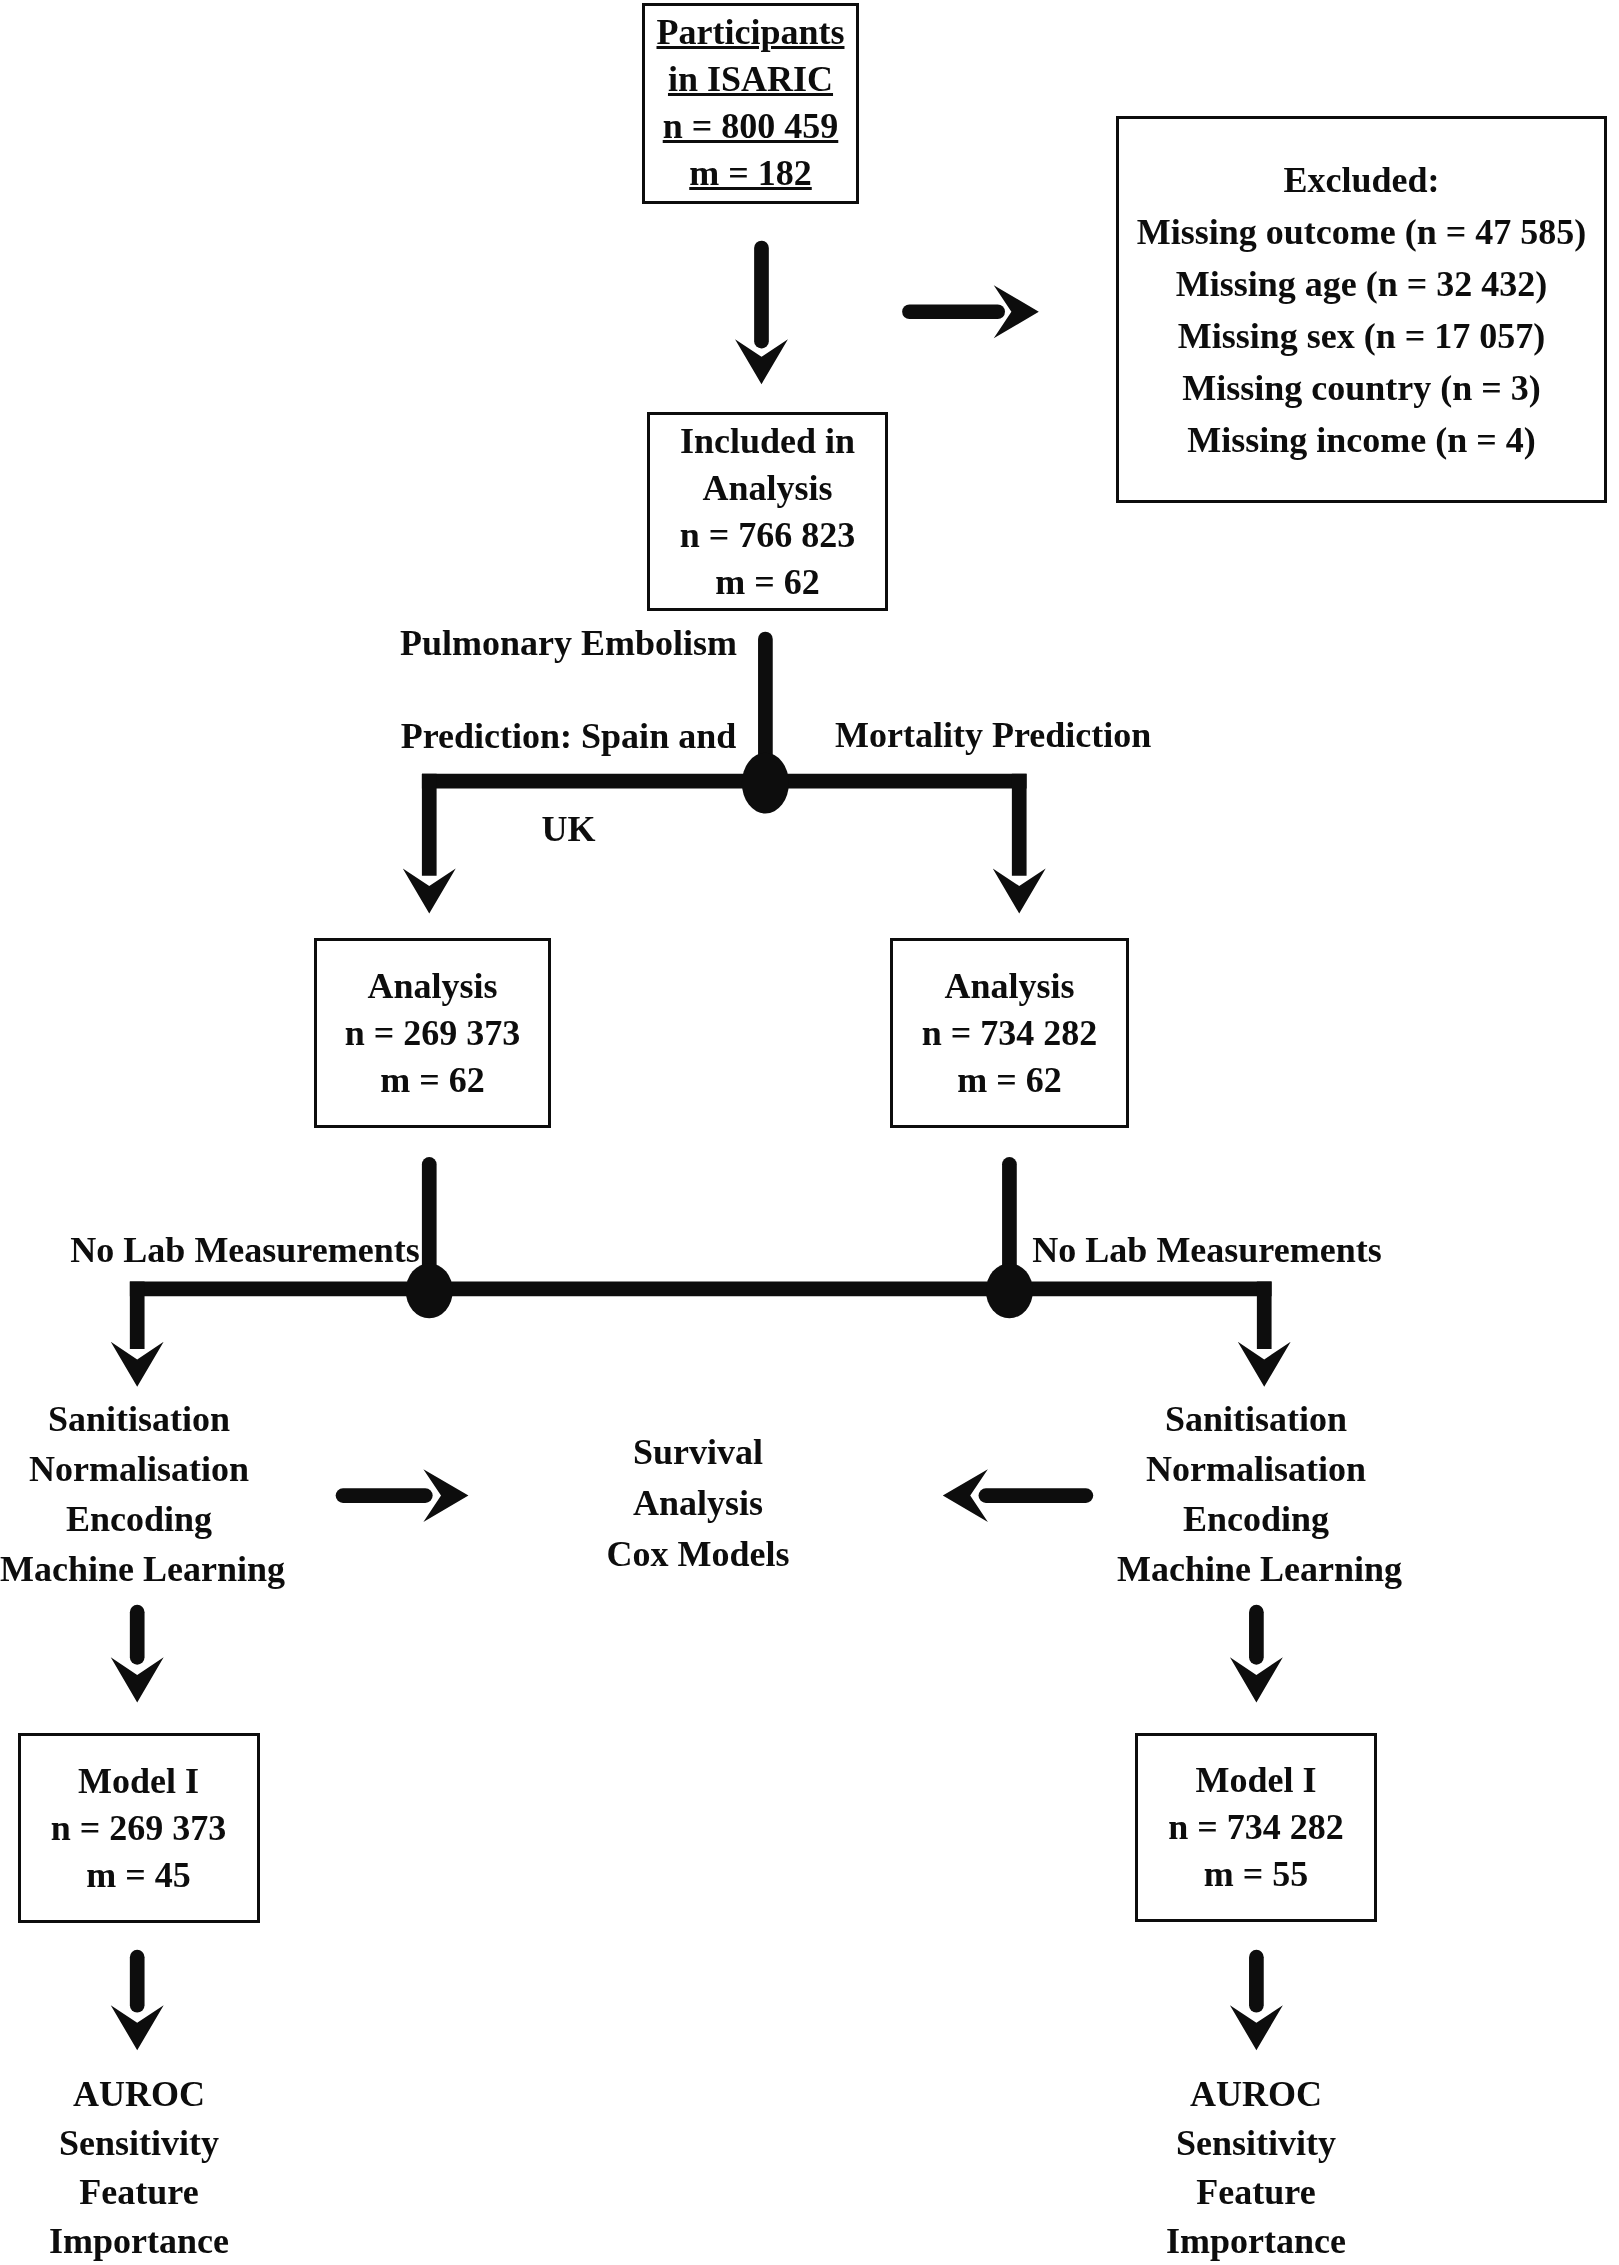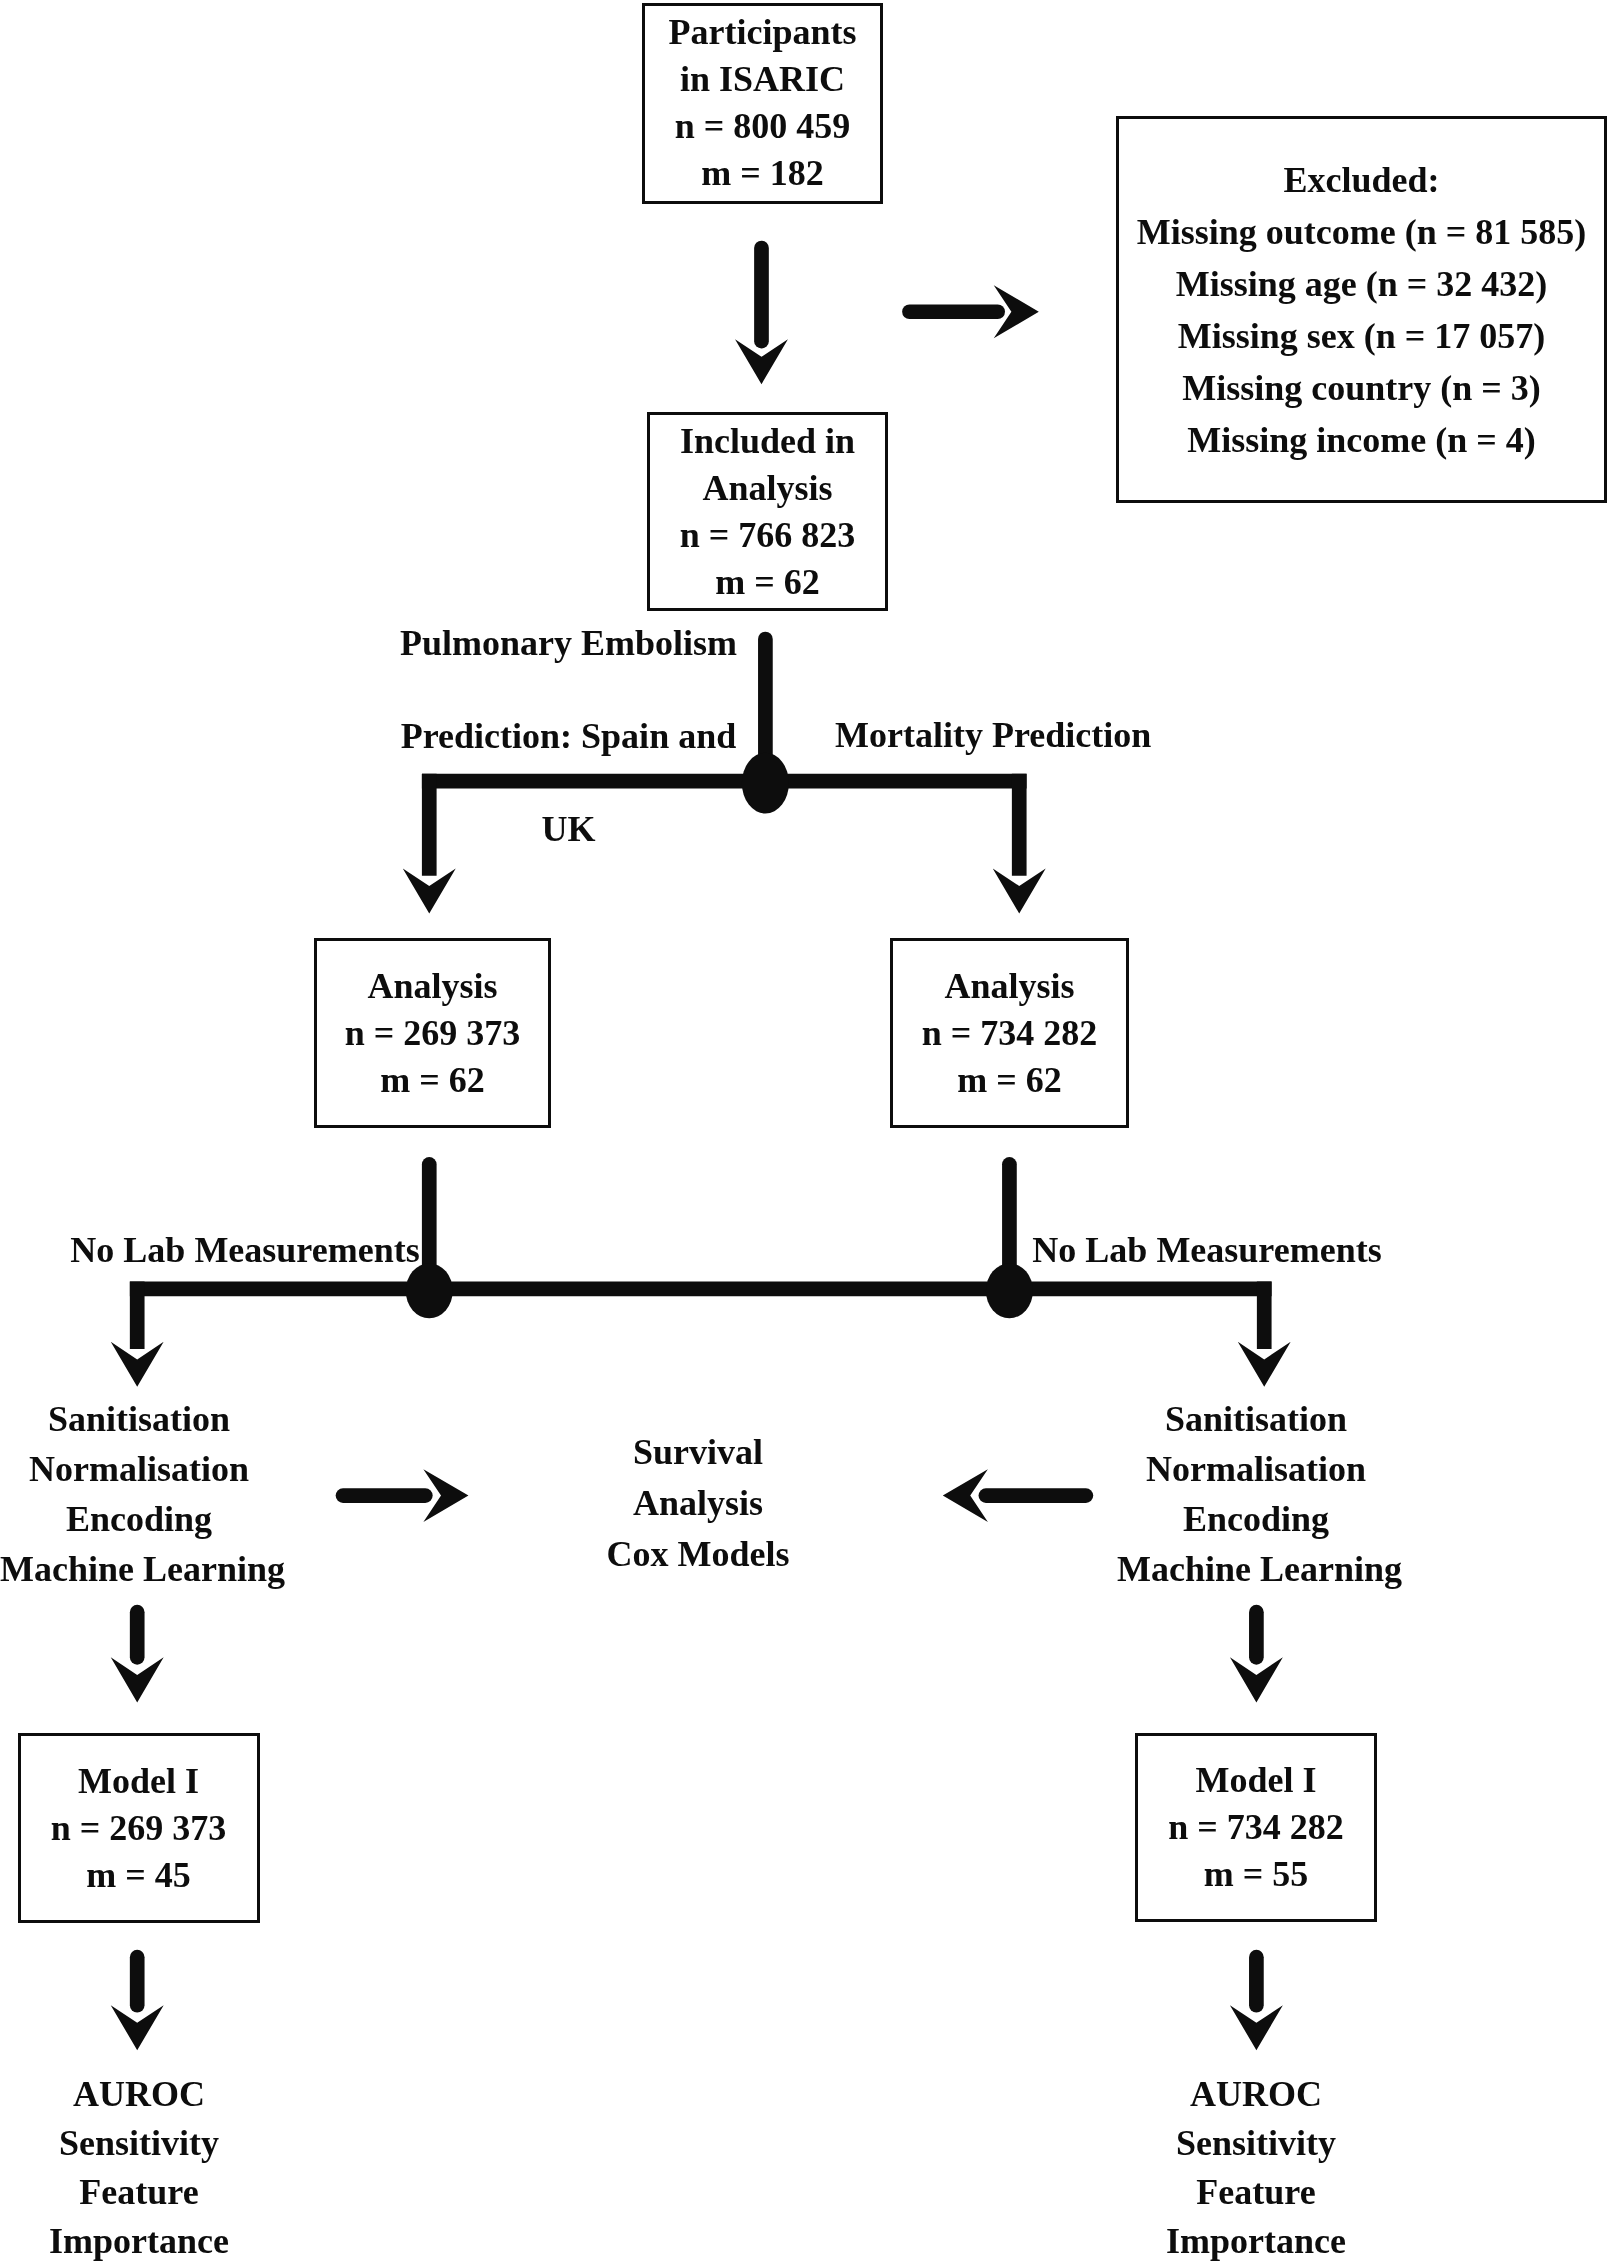--- a/index.html
+++ b/index.html
@@ -18,21 +18,21 @@
     justify-content:center; text-align:center; box-sizing:border-box;
   }
   .box { border:3.9px solid #0d0d0d; background:#ffffff; }
   .ln { font-size:36px; line-height:47px; white-space:nowrap; }
   .label .ln { line-height:45px; }
   .wide .ln { line-height:52px; }
   .pipe .ln { line-height:50px;text-align:center; }
   .surv .ln { line-height:51px; }
   .outc .ln { line-height:49px; }
 
-  #participants  { left:642px;  top:2.9px;    width:241px; height:201px; }
+  #participants  { left:642px;  top:2.9px;    width:217px; height:201px;text-decoration:underline; }
   #excluded      { left:1116px; top:116px;  width:491px; height:387px; }
   #included      { left:647px;  top:412px;  width:241px; height:199px;text-align:center; }
   #analysis-left { left:314px;  top:938px;  width:237px; height:190px; }
   #analysis-right{ left:890px;  top:938px;  width:239px; height:190px; }
   #model-left    { left:17.6px;   top:1733px; width:242px; height:190px; }
   #model-right   { left:1135px; top:1733px; width:242px; height:189px; }
 
   #pe-branch     { left:353px;  top:621px;  width:431px;gap:48px; }
   #mortality     { left:791px;  top:713px;  width:304px;padding-left:44px; }
   #no-lab-left   { left:59px;   top:1228px; width:372px; }
@@ -118,21 +118,21 @@
 
   <div id="participants" class="node box">
     <div class="ln">Participants</div>
     <div class="ln">in ISARIC</div>
     <div class="ln">n = 800 459</div>
     <div class="ln">m = 182</div>
   </div>
 
   <div id="excluded" class="node box wide">
     <div class="ln">Excluded:</div>
-    <div class="ln">Missing outcome (n = 81 585)</div>
+    <div class="ln">Missing outcome (n = 47 585)</div>
     <div class="ln">Missing age (n = 32 432)</div>
     <div class="ln">Missing sex (n = 17 057)</div>
     <div class="ln">Missing country (n = 3)</div>
     <div class="ln">Missing income (n = 4)</div>
   </div>
 
   <div id="included" class="node box">
     <div class="ln">Included in</div>
     <div class="ln">Analysis</div>
     <div class="ln">n = 766 823</div>

